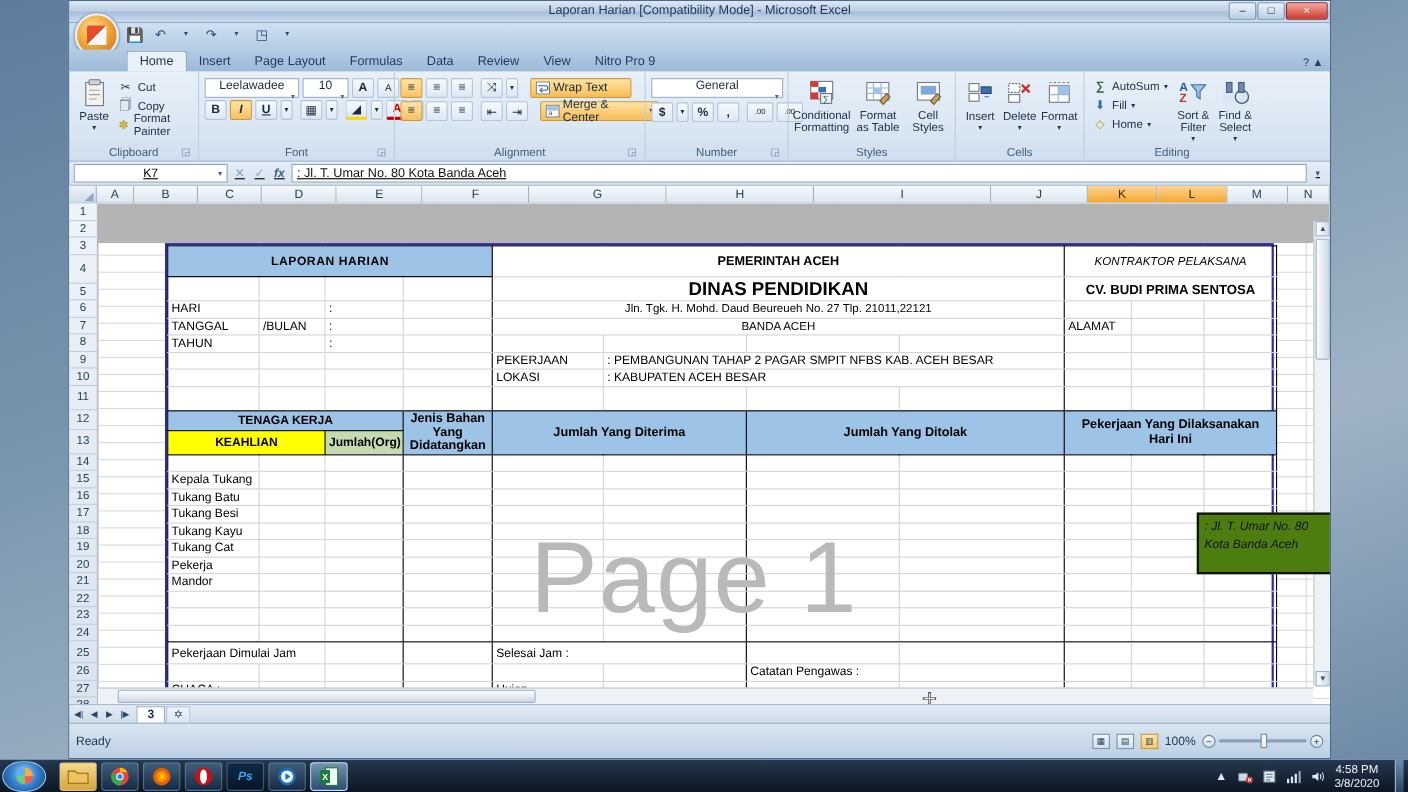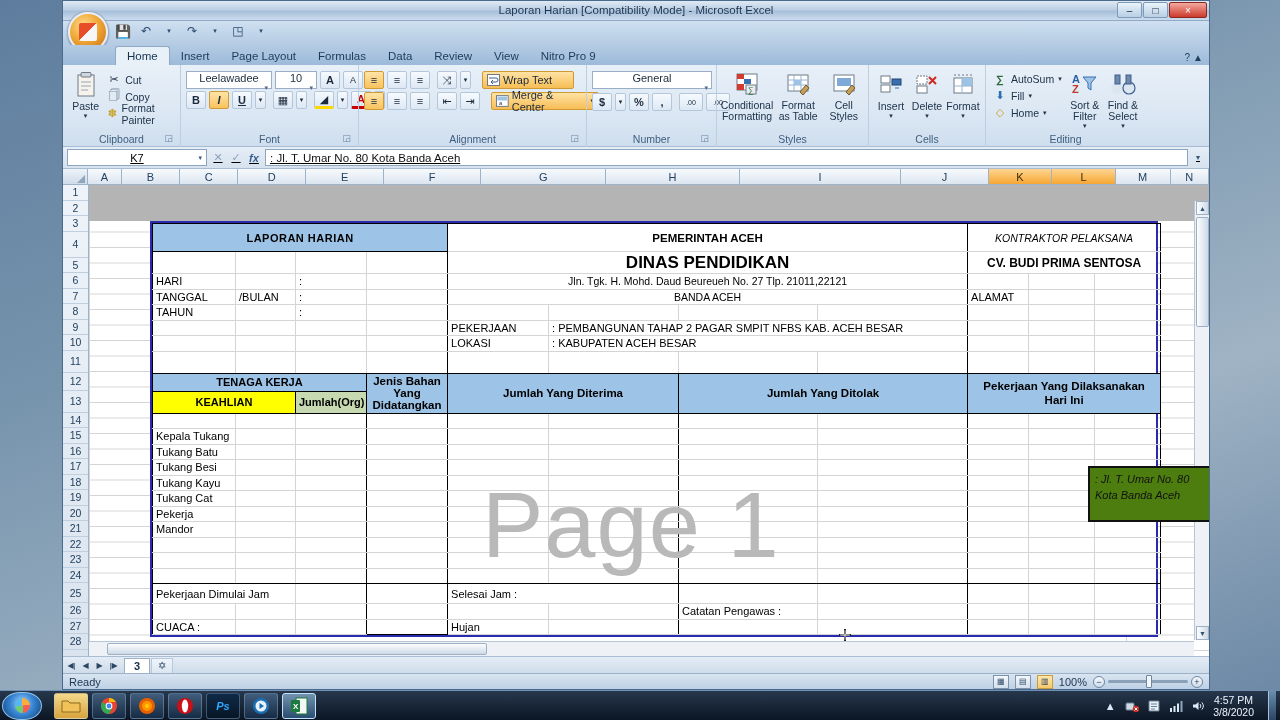--- a/index.html
+++ b/index.html
@@ -194,21 +194,21 @@
   .hsb .thumb { position:absolute; top:1px; left:18px; width:380px; height:12px; background:linear-gradient(to bottom,#fdfefe,#cdd9e7); border:1px solid #9db0c6; border-radius:2px;}
 
   
   .tabbar { height:17px; background:linear-gradient(to bottom,#e4ecf5,#cfdcea); display:flex; align-items:center; border-top:1px solid #a9bdd2; padding-left:2px;}
   .navbtns { display:flex; gap:1px; padding-right:4px; font-size:8px; color:#2a4664;}
   .navbtns span{ width:13px; text-align:center;}
   .sheettab { height:15px; background:#fff; border:1px solid #9db0c6; border-bottom:none; font-size:11px; padding:0 9px; display:flex; align-items:center; font-weight:bold; color:#16304b;}
   .newsheet { width:22px; height:15px; display:flex;align-items:center;justify-content:center; font-size:10px; color:#2a4664; border:1px solid #b9c9da; border-bottom:none; background:linear-gradient(to bottom,#eef4fa,#dbe6f1); margin-left:1px;}
 
   
-  .statusbar { height:16px; background:linear-gradient(to bottom,#d9e5f1,#bdd0e4); display:flex; align-items:center; padding:0 6px; font-size:11px; color:#1c3551; border-top:1px solid #9db2c8;}
+  .statusbar { height:32px; background:linear-gradient(to bottom,#d9e5f1,#bdd0e4); display:flex; align-items:center; padding:0 6px; font-size:11px; color:#1c3551; border-top:1px solid #9db2c8;}
   .status-right { margin-left:auto; display:flex; align-items:center; gap:6px;}
   .viewico { width:16px; height:14px; border:1px solid #7d93ac; background:linear-gradient(to bottom,#f4f8fc,#d2dfec); display:flex;align-items:center;justify-content:center; font-size:8px; color:#2a4664;}
   .viewico.on { background:linear-gradient(to bottom,#ffe6ae,#f6c969); border-color:#c89b3c;}
   .zoomslider { width:110px; height:12px; display:flex; align-items:center; gap:3px;}
   .zs-line { flex:1; height:3px; background:#8ba1b8; border-radius:2px; position:relative;}
   .zs-knob { position:absolute; left:48%; top:-5px; width:6px; height:13px; background:#f2f6fa; border:1px solid #6d86a1; border-radius:1px;}
   .zs-btn { width:12px; height:12px; border-radius:50%; border:1px solid #6d86a1; background:linear-gradient(to bottom,#f7fafd,#cfdbe8); display:flex;align-items:center;justify-content:center;font-size:9px;color:#2a4664;}
 
   
   .taskbar {
@@ -1053,19 +1053,19 @@
           </svg>
       </span>
       <span class="tray-ico">
         <svg width="14" height="14" viewBox="0 0 14 14">
             <path d="M2 5.5h2.5L7.5 3v8L4.5 8.5H2z" fill="#dce9f6"></path>
             <path d="M9 5a3 3 0 0 1 0 4" stroke="#dce9f6" fill="none"></path>
             <path d="M10.8 3.4a5.5 5.5 0 0 1 0 7.2" stroke="#dce9f6" fill="none"></path>
           </svg>
       </span>
       <div class="clock">
-        <div>4:57 PM</div>
+        <div>4:58 PM</div>
         <div>3/8/2020</div>
       </div>
       <div class="showdesk"></div>
     </div>
   </div>
 </div>
 
 </body></html>

